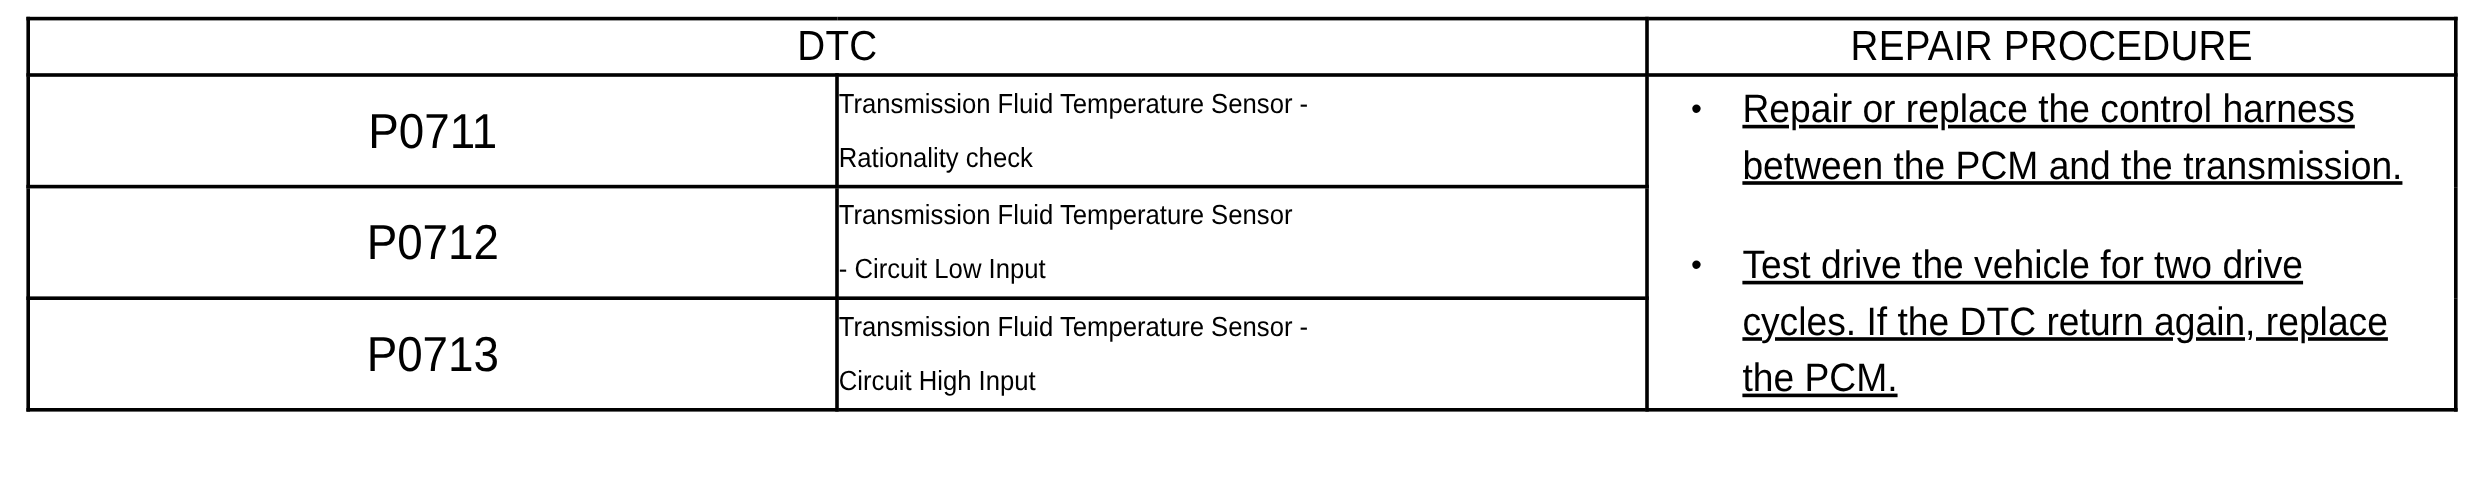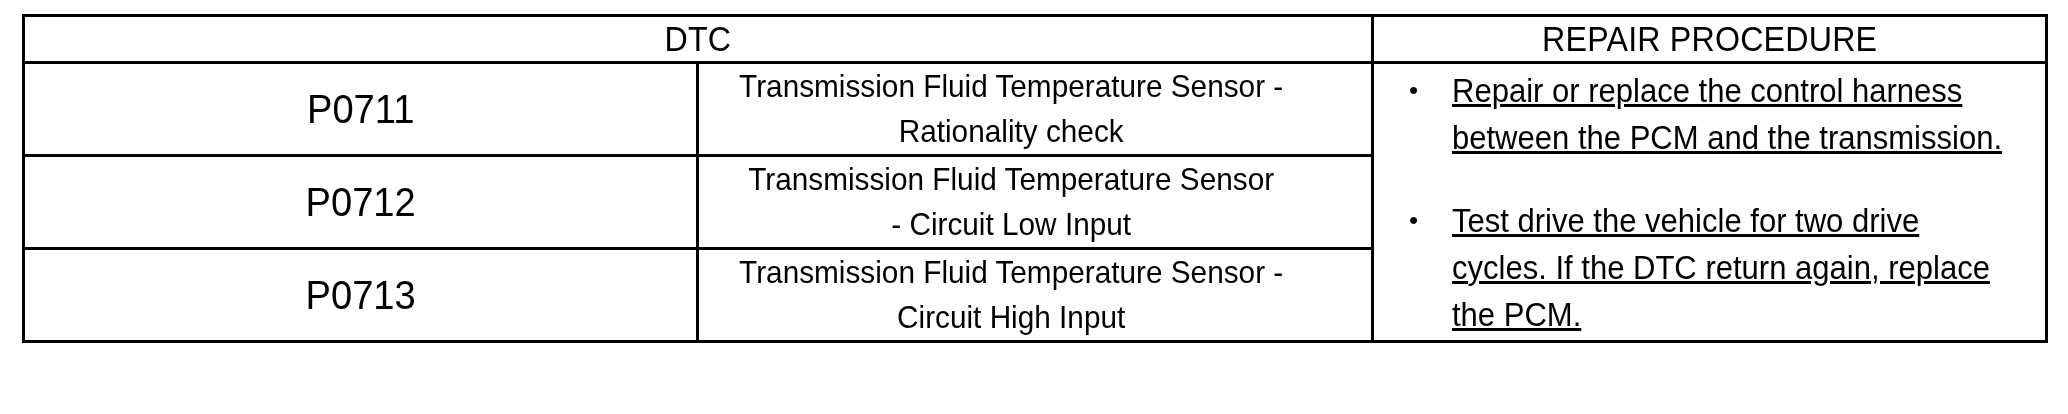--- a/index.html
+++ b/index.html
@@ -68,22 +68,22 @@
     padding: 0 4px;
   }
   .code-inner {
     display: block;
     transform: scaleX(0.93);
     white-space: nowrap;
   }
 
   
   .desc-cell {
-    text-align: center;
-    font-size: 32px;
+    text-align: left;
+    font-size: 23px;
     line-height: 45px;
     padding: 4px 0 4px 12px;
   }
   .desc-inner {
     display: block;
     transform: scaleX(0.93);
     transform-origin: left center;
   }
   .desc-line {
     display: block;

